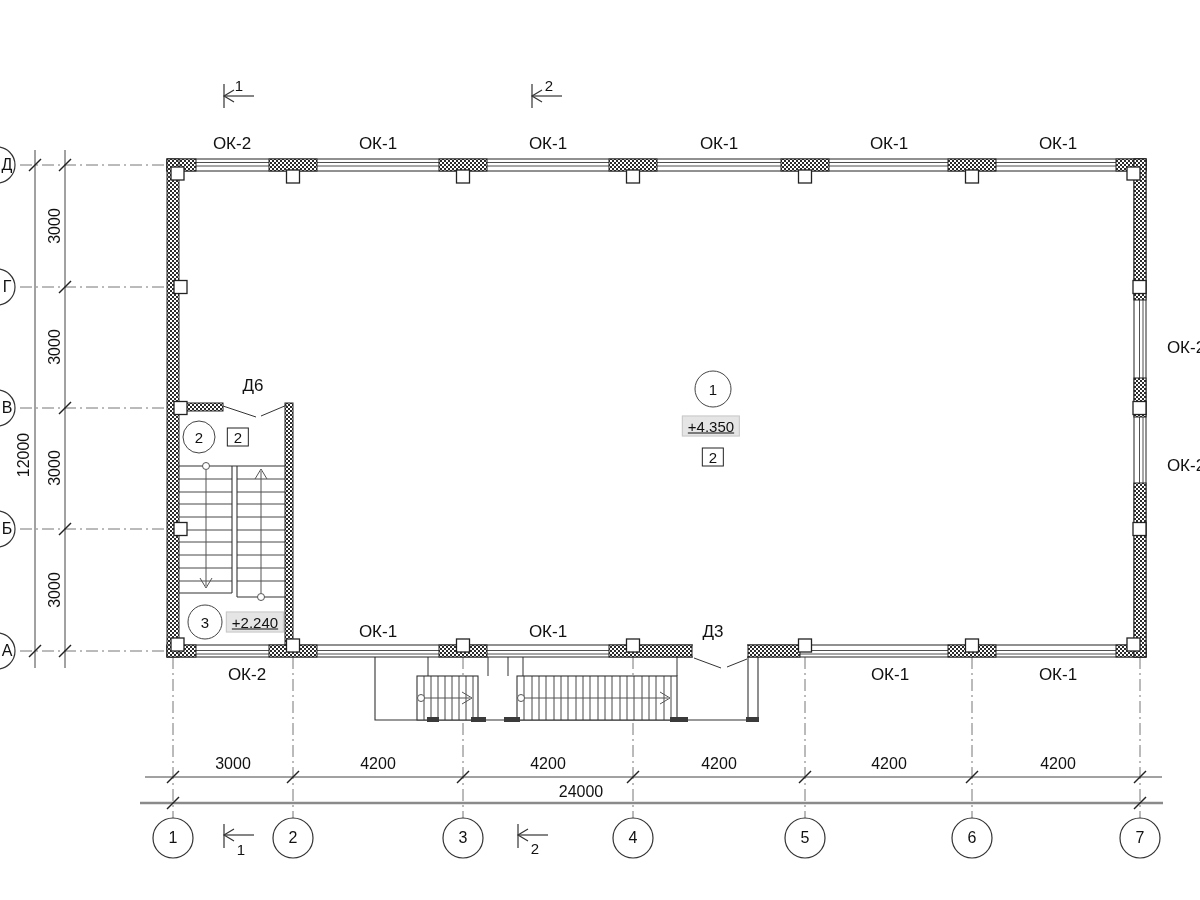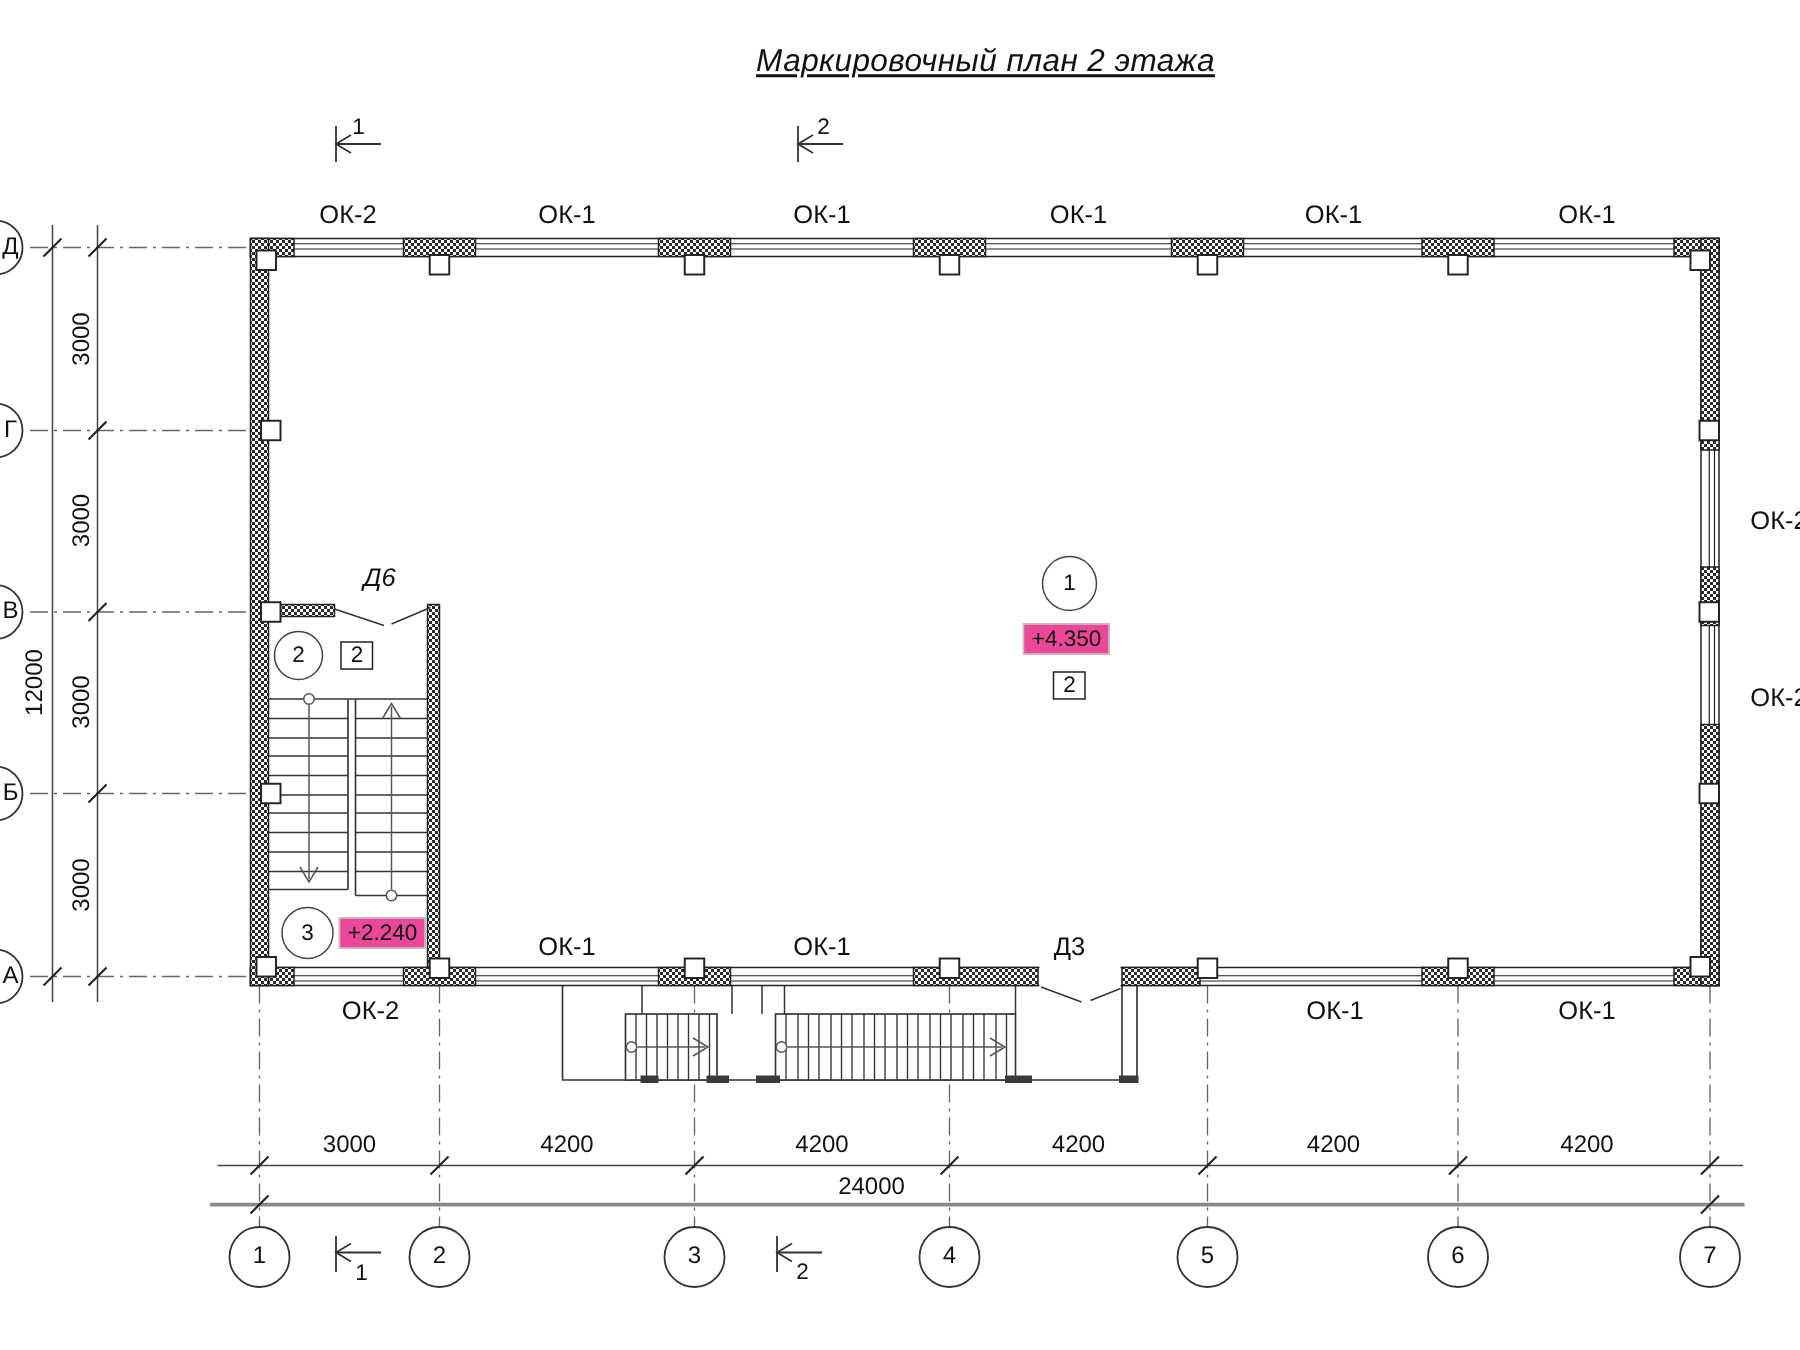--- a/index.html
+++ b/index.html
@@ -7,21 +7,21 @@
           font-family:"Liberation Sans",sans-serif;color:#111;}
   svg{position:absolute;left:0;top:0;}
   .lbl{position:absolute;transform:translate(-50%,-50%);font-size:16px;line-height:1;
        white-space:nowrap;color:#111;}
   .win{font-size:17px;}
   .rot{transform:translate(-50%,-50%) rotate(-90deg);}
   .title{font-size:21px;font-style:italic;text-decoration:underline;letter-spacing:.3px;}
   .secnum{font-size:15px;}
   .axisnum{font-size:16px;}
   .roomnum{font-size:15px;}
-  .elev{font-size:15px;border:1px solid #c9c9c9;background:#ec4899;padding:2px 5px;}
+  .elev{font-size:15px;border:1px solid #c9c9c9;background:#e5e5e5;padding:2px 5px;text-decoration:underline;}
   .badge{font-size:15px;border:1.5px solid #222;background:#fff;padding:1px 6px;}
 </style>
 </head>
 <body>
 
 <div id="canvas">
 
 <svg width="1200" height="900" viewBox="0 0 1200 900">
   <defs>
     <pattern id="hatch" width="4" height="4" patternUnits="userSpaceOnUse">
@@ -297,21 +297,20 @@
     <polyline points="542,90 532,96 542,102"></polyline>
     <line x1="224" y1="824" x2="224" y2="848"></line>
         <line x1="224" y1="835" x2="254" y2="835"></line>
     <polyline points="234,829 224,835 234,841"></polyline>
     <line x1="518" y1="824" x2="518" y2="848"></line>
         <line x1="518" y1="835" x2="548" y2="835"></line>
     <polyline points="528,829 518,835 528,841"></polyline>
   </g>
 </svg>
 
-  <div class="lbl title" style="left:657px;top:41px;">Маркировочный план 2 этажа</div>
 
   <div class="lbl secnum" style="left:239px;top:85px;">1</div>
   <div class="lbl secnum" style="left:549px;top:85px;">2</div>
   <div class="lbl secnum" style="left:241px;top:849px;">1</div>
   <div class="lbl secnum" style="left:535px;top:848px;">2</div>
 
   <div class="lbl win" style="left:232px;top:143px;">ОК-2</div>
   <div class="lbl win" style="left:378px;top:143px;">ОК-1</div>
   <div class="lbl win" style="left:548px;top:143px;">ОК-1</div>
   <div class="lbl win" style="left:719px;top:143px;">ОК-1</div>
@@ -320,21 +319,21 @@
 
   <div class="lbl win" style="left:247px;top:674px;">ОК-2</div>
   <div class="lbl win" style="left:890px;top:674px;">ОК-1</div>
   <div class="lbl win" style="left:1058px;top:674px;">ОК-1</div>
   <div class="lbl win" style="left:378px;top:631px;">ОК-1</div>
   <div class="lbl win" style="left:548px;top:631px;">ОК-1</div>
 
   <div class="lbl win" style="left:1186px;top:347px;">ОК-2</div>
   <div class="lbl win" style="left:1186px;top:465px;">ОК-2</div>
 
-  <div class="lbl win" style="left:253px;top:385px;font-style:italic;">Д6</div>
+  <div class="lbl win" style="left:253px;top:385px;">Д6</div>
   <div class="lbl win" style="left:713px;top:631px;">Д3</div>
 
   <div class="lbl roomnum" style="left:713px;top:389px;">1</div>
   <div class="lbl elev" style="left:711px;top:426px;">+4.350</div>
   <div class="lbl badge" style="left:713px;top:457px;">2</div>
   <div class="lbl roomnum" style="left:199px;top:437px;">2</div>
   <div class="lbl badge" style="left:238px;top:437px;">2</div>
   <div class="lbl roomnum" style="left:205px;top:622px;">3</div>
   <div class="lbl elev" style="left:255px;top:622px;">+2.240</div>
 

